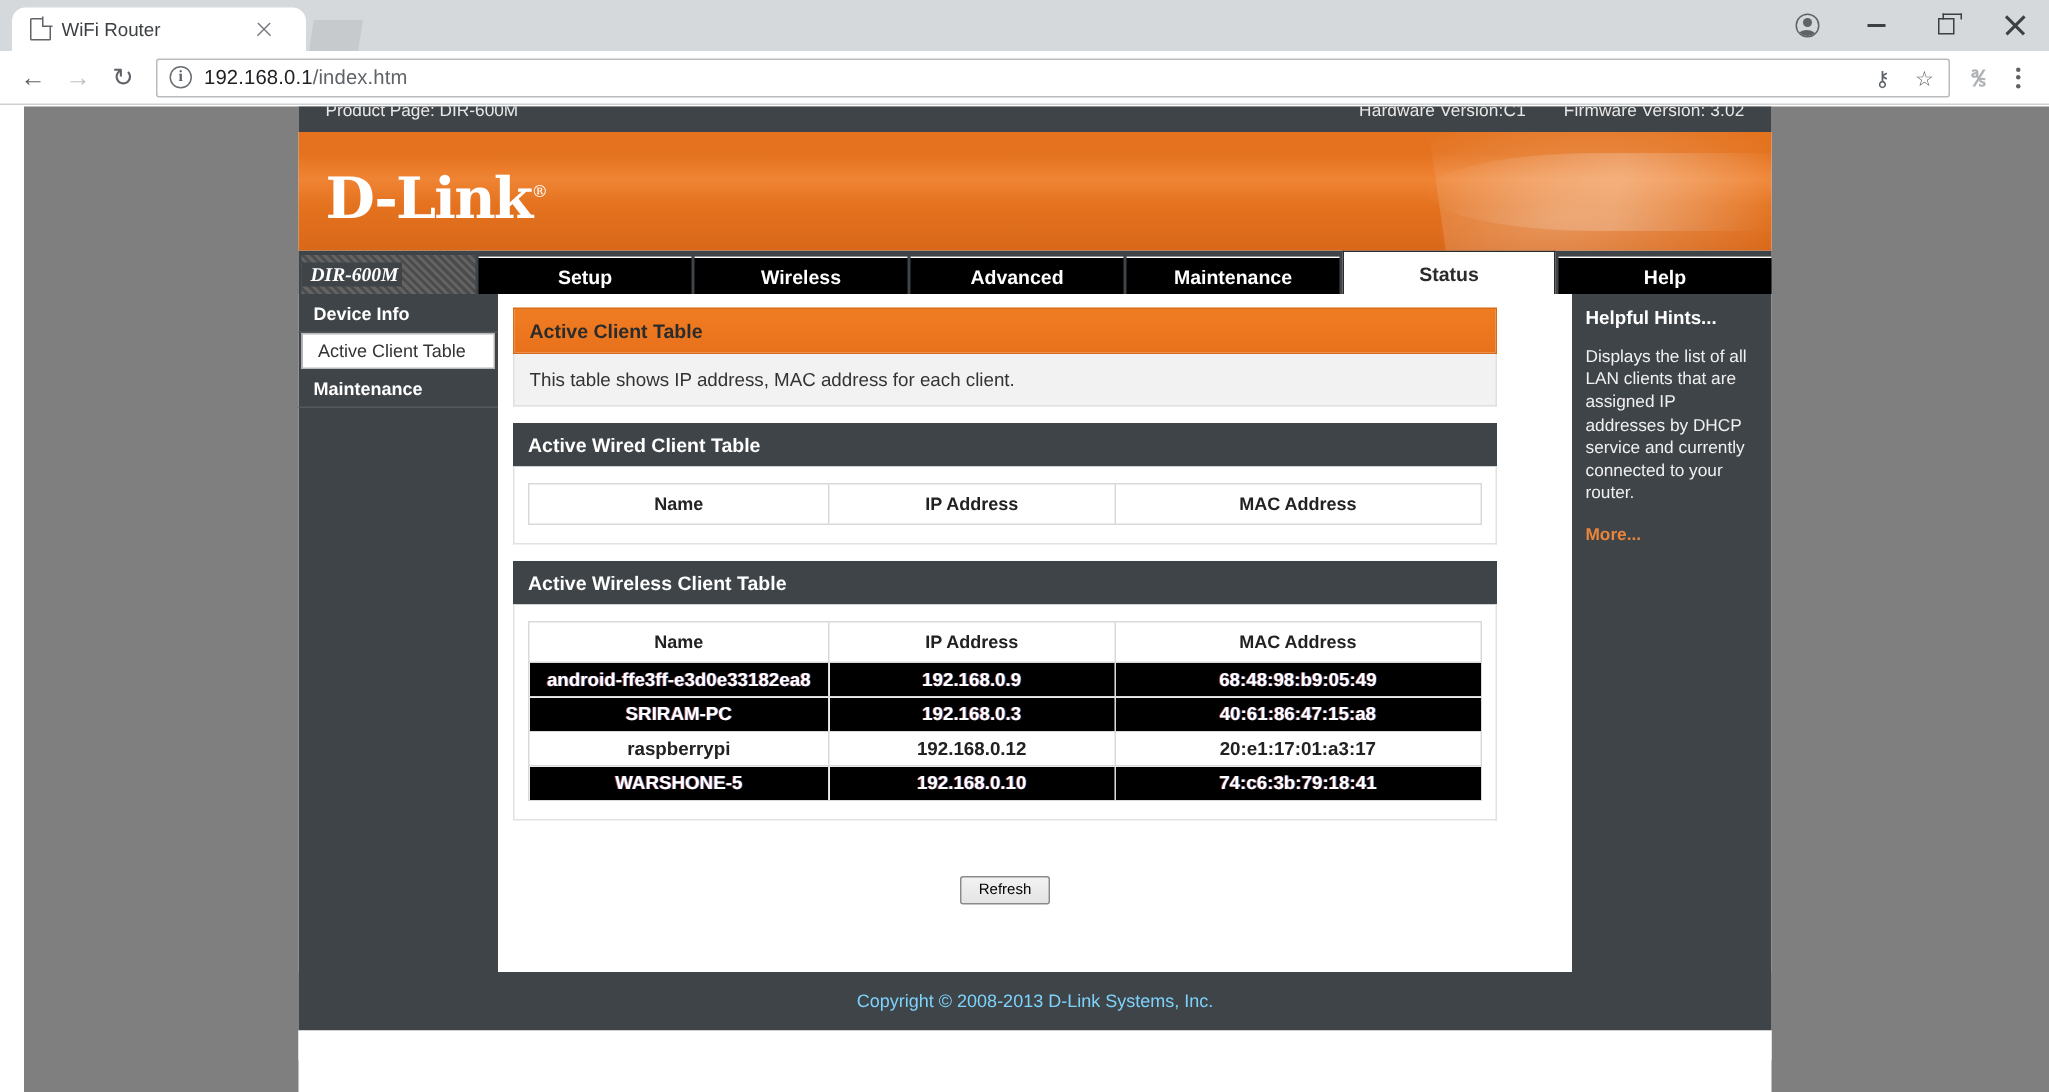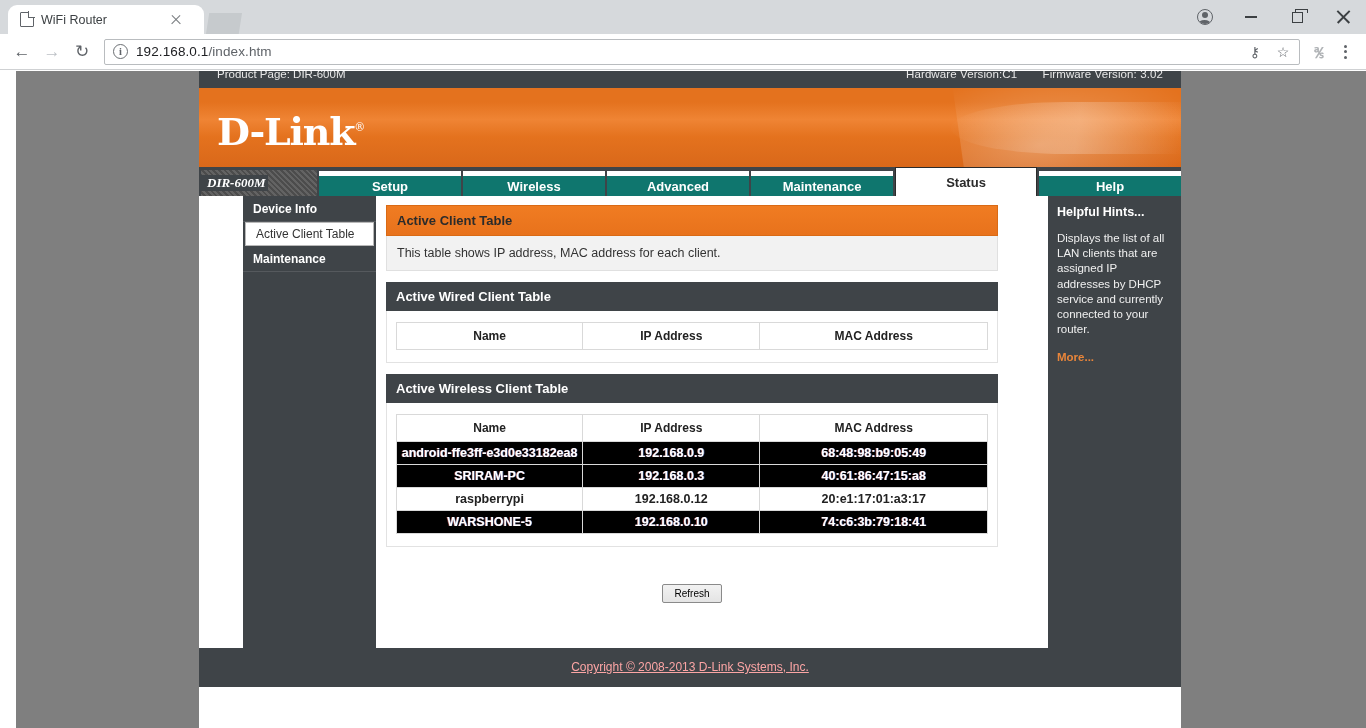--- a/index.html
+++ b/index.html
@@ -179,33 +179,33 @@
       45deg, #636363 0 2px, #4c4c4c 2px 4px);
     display:flex; align-items:center;margin-top:12px;
   }
   .model-badge .mtxt {
     font-family:"Liberation Serif", serif; font-style: italic; font-weight: bold;
     font-size: 13px; color:#fff; padding-left: 6px; position: relative; z-index:2;
     background:#3f4448; padding-right:2px;
   }
   .tabs { display:flex; gap: 2px; margin-left: 2px; align-items: flex-end; }
   .ntab {
-    width: 142px; height: 25px; background: #0f766e; color:#ffffff;
+    width: 142px; height: 25px; background: #000000; color:#ffffff;
     display:flex; align-items:center; justify-content:center;
     font-size: 13px; font-weight: bold; font-family:"Liberation Sans", sans-serif;
-    border-top: 5px solid #ffffff;
+    border-top: 1px solid #ffffff;
   }
   .ntab.active {
     background:#ffffff; color:#2b2b2b; height: 29px;
     border:1px solid #2b2b2b; border-bottom: none;
   }
 
   .body-area { display:flex; background:#ffffff; min-height: 452px; }
 
-  .sidebar { width: 133px; background:#3f4448; padding-top: 0; flex: 0 0 133px; margin-left: 44px; }
+  .sidebar { width: 133px; background:#3f4448; padding-top: 0; flex: 0 0 133px; }
   .side-item {
     height: 26px; display:flex; align-items:center; padding-left: 10px;
     font-size: 12px; font-weight: bold; color:#ffffff;
     border-bottom: 1px solid #55595d;
   }
   .side-item.active {
     background:#ffffff; color:#333333; font-weight: normal;
     margin: 0 2px; height: 24px; border: 1px solid #b8b8b8;
   }
 
@@ -252,22 +252,22 @@
   .hints {
     width: 133px; flex: 0 0 133px; background:#3f4448; color:#ffffff;
     padding: 9px 9px 20px 9px;
     margin-left: 40px;
   }
   .hints h4 { margin:0 0 12px 0; font-size: 12.5px; color:#ffffff; }
   .hints p { margin:0; font-size: 11.5px; line-height: 1.32; color:#f0f0f0; }
   .hints a.more { display:inline-block; margin-top: 14px; font-size: 11.5px; color:#e8853a; font-weight:bold; text-decoration:none; }
 
   .footer {
-    background:#3f4448; color:#fca5a5; text-align:center;
-    font-size: 12px; padding: 12px 0 13px 0; text-decoration: underline;
+    background:#3f4448; color:#7dd3fc; text-align:center;
+    font-size: 12px; padding: 12px 0 13px 0;
   }
   .spacer-white { height: 20px; background:#ffffff; }
 </style>
 </head>
 <body>
 
 <div class="browser">
 
   <div class="tabstrip">
     <div class="tab">

